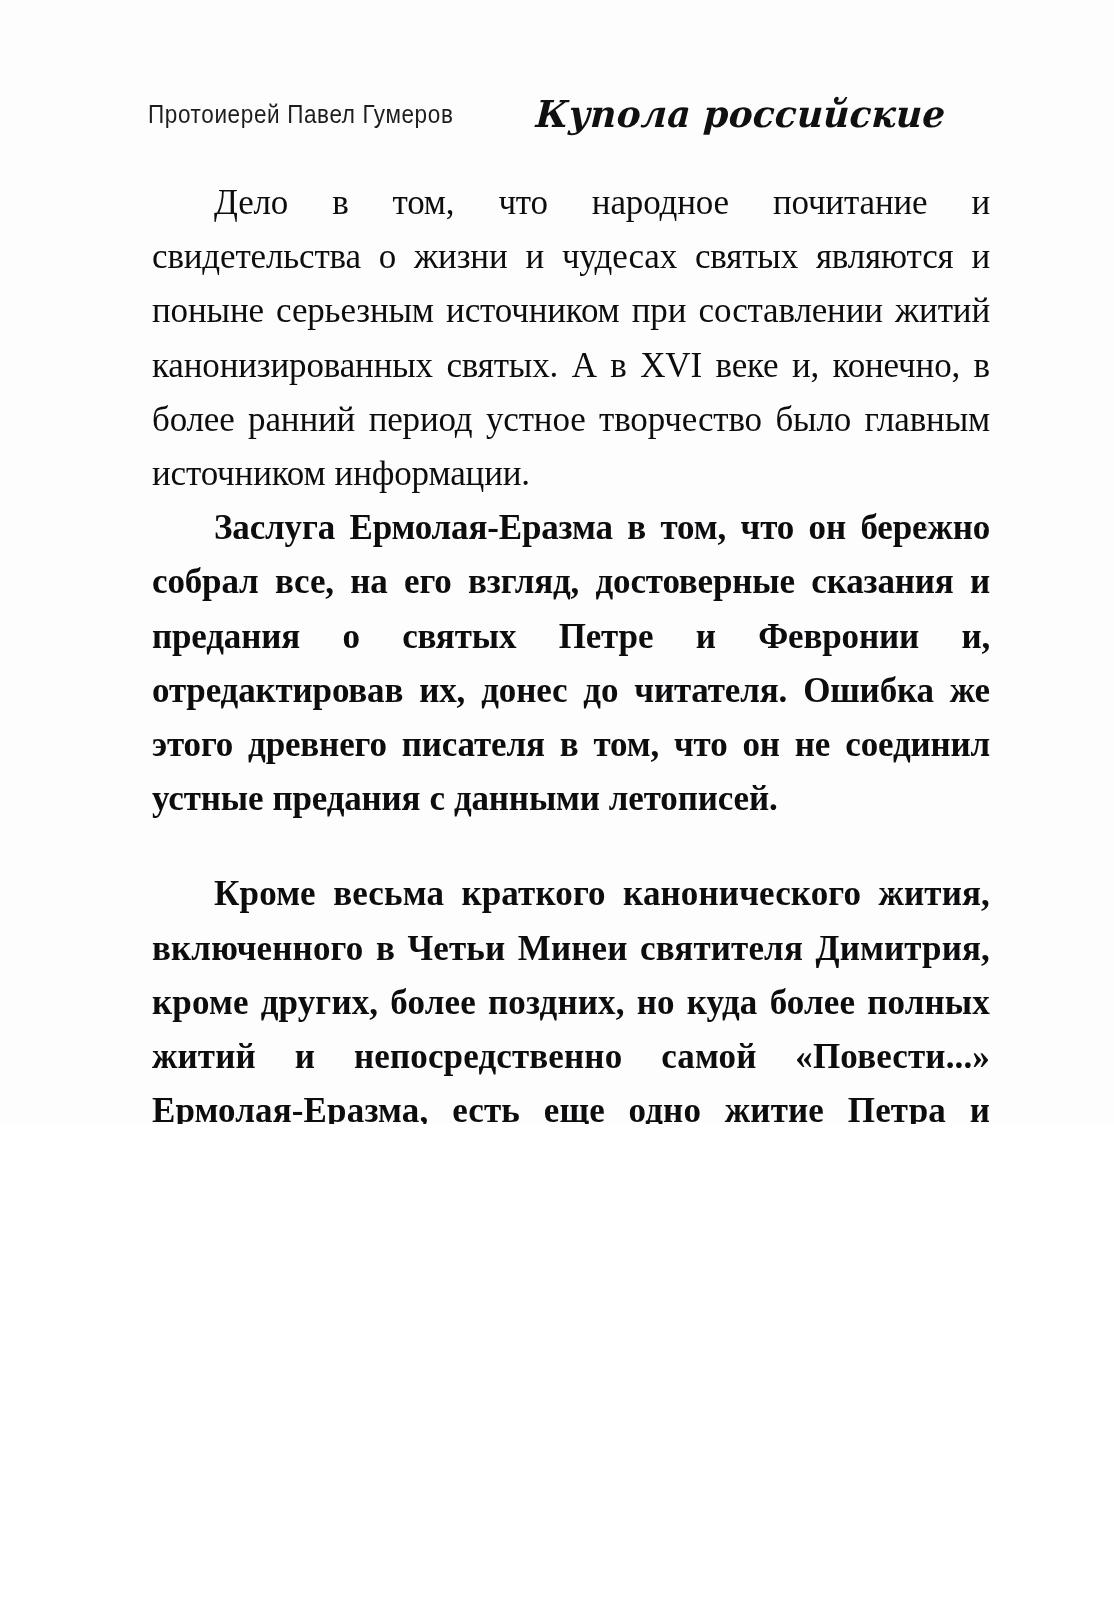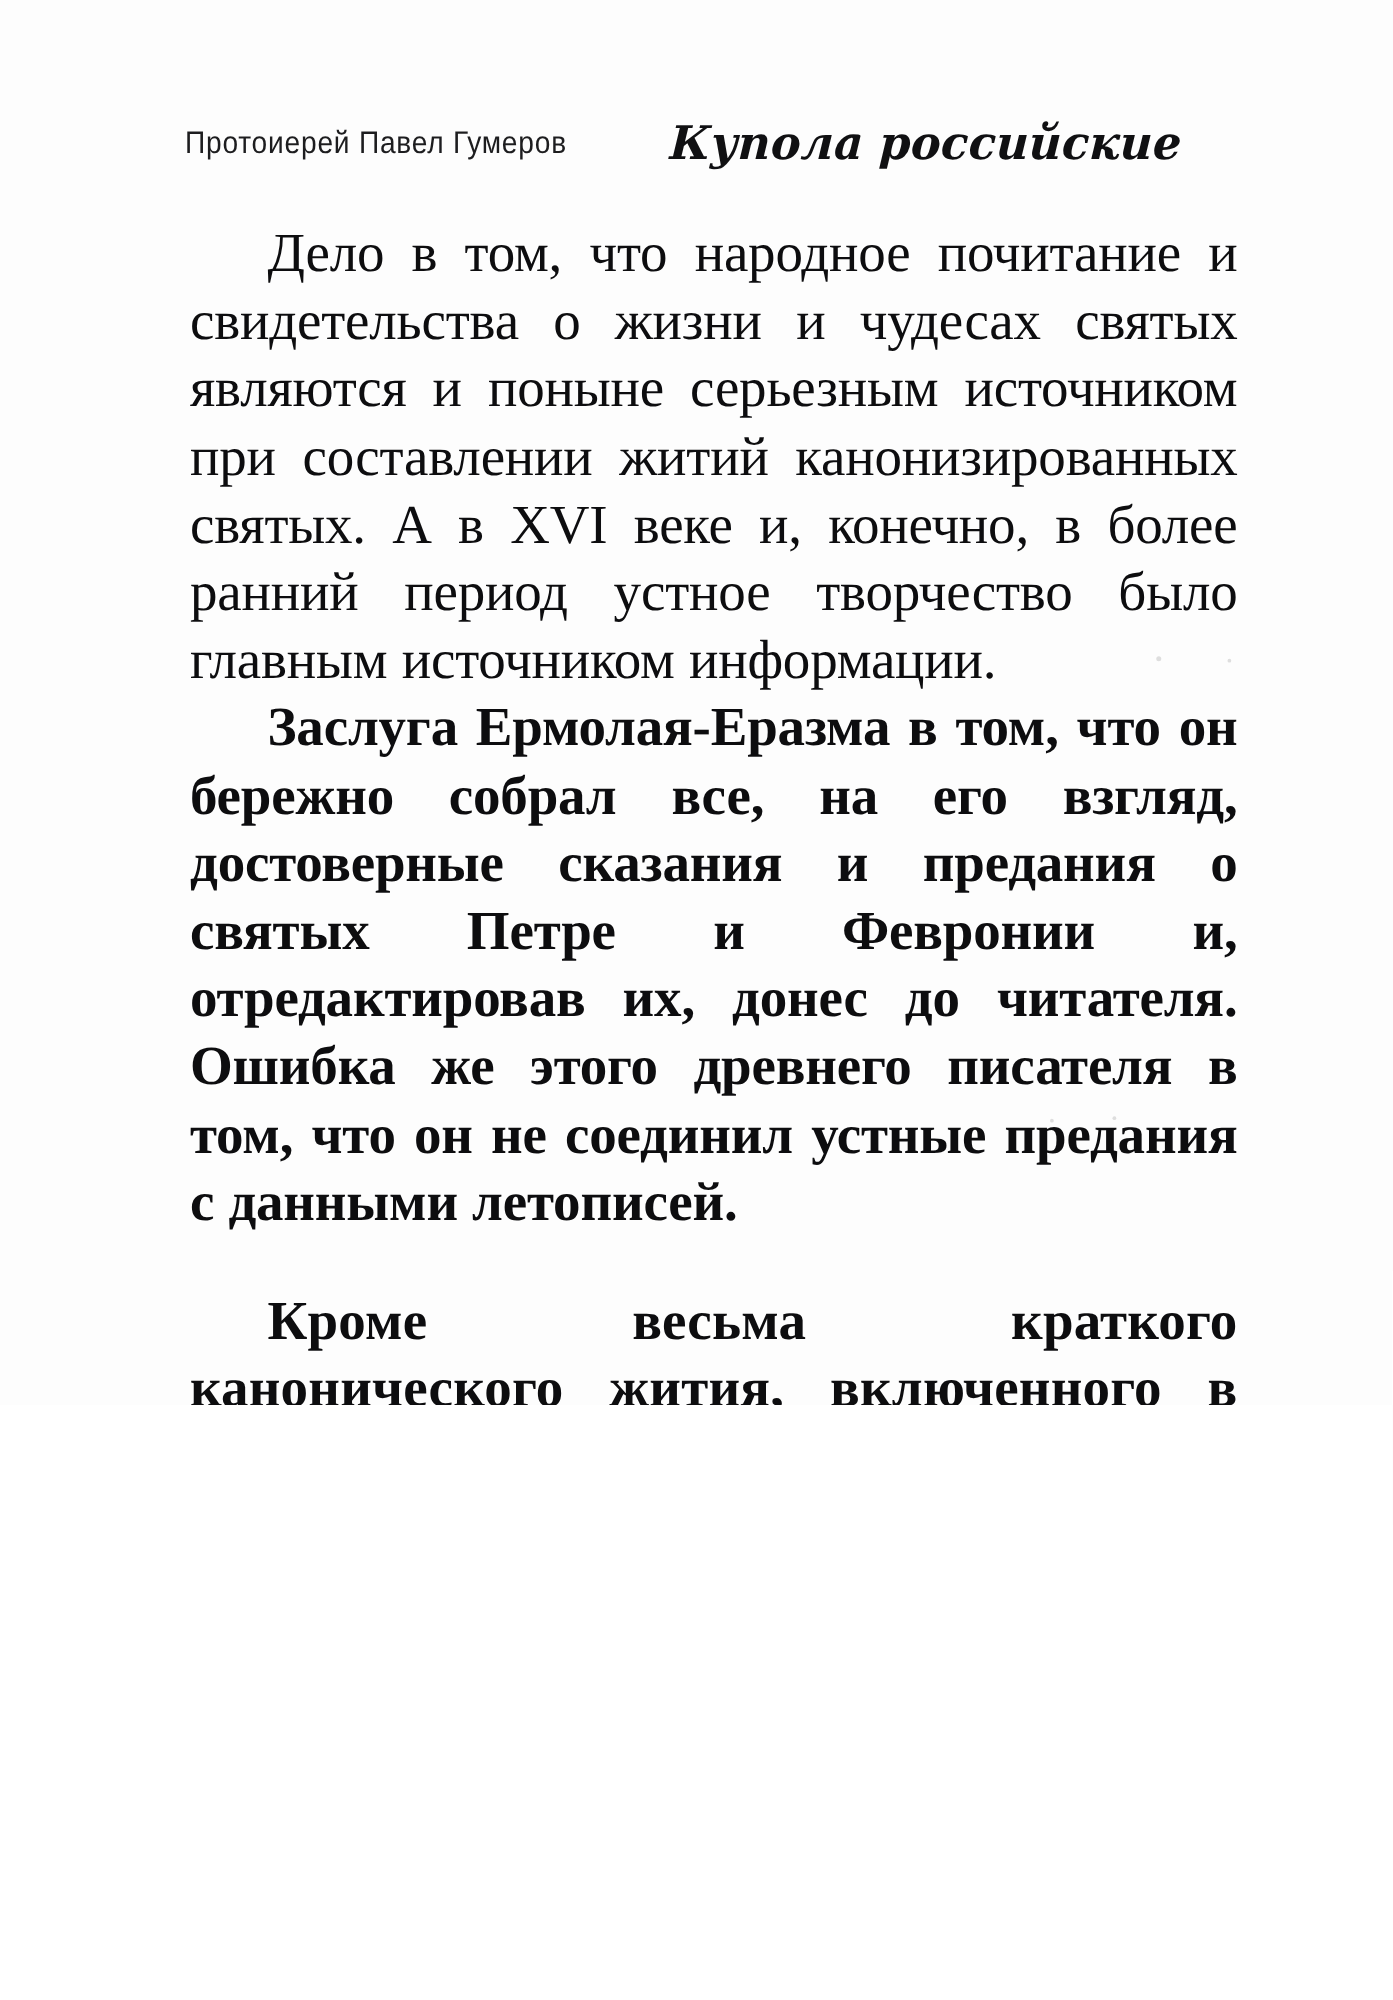--- a/index.html
+++ b/index.html
@@ -64,21 +64,21 @@
     left: 152px;
     top: 176px;
     width: 838px;
   }
 
   .para {
     margin: 0 0 0 0;
     text-align: justify;
     text-justify: inter-word;
     text-indent: 62px;
-    font-size: 44px;
+    font-size: 35px;
     line-height: 54.2px;
     letter-spacing: -0.15px;
     word-spacing: 0.5px;
     color: #0d0d0f;
     hyphens: manual;
   }
 
   .para + .para {
     margin-top: 0;
     font-weight: bold;

